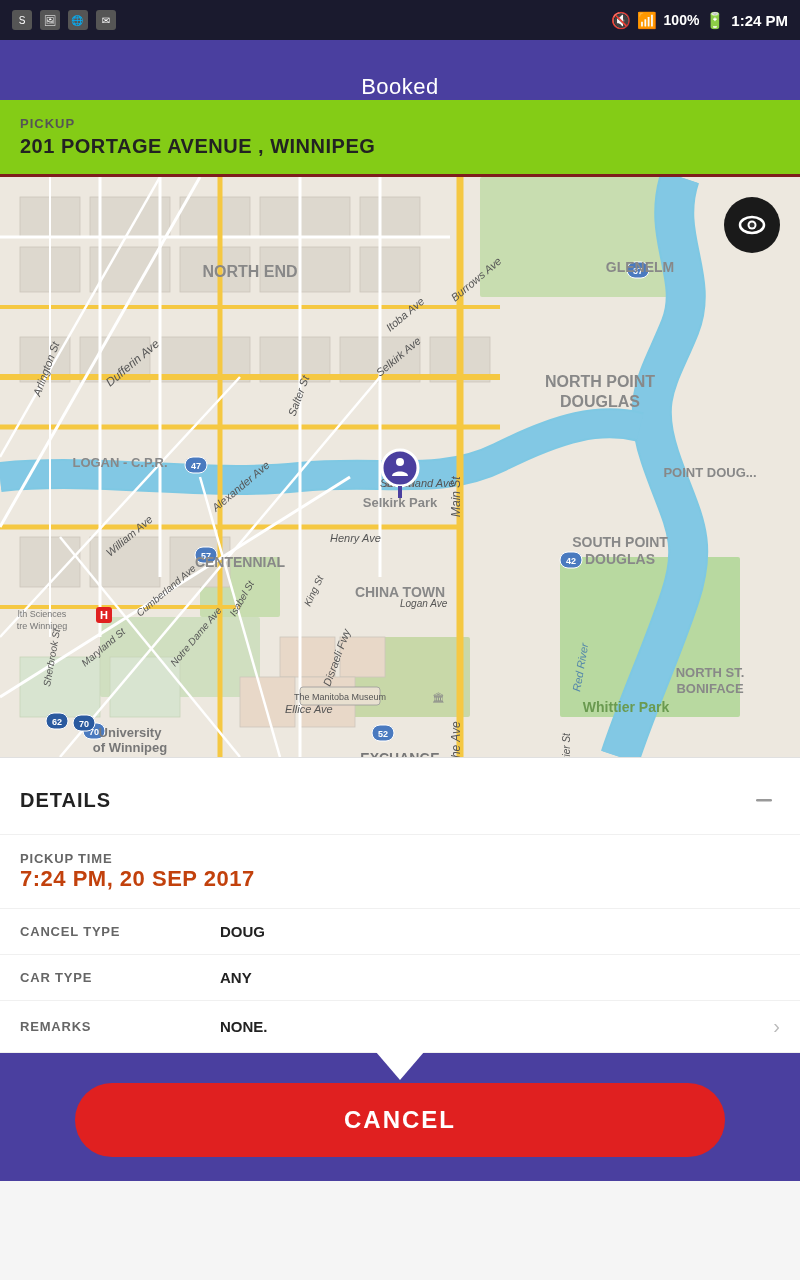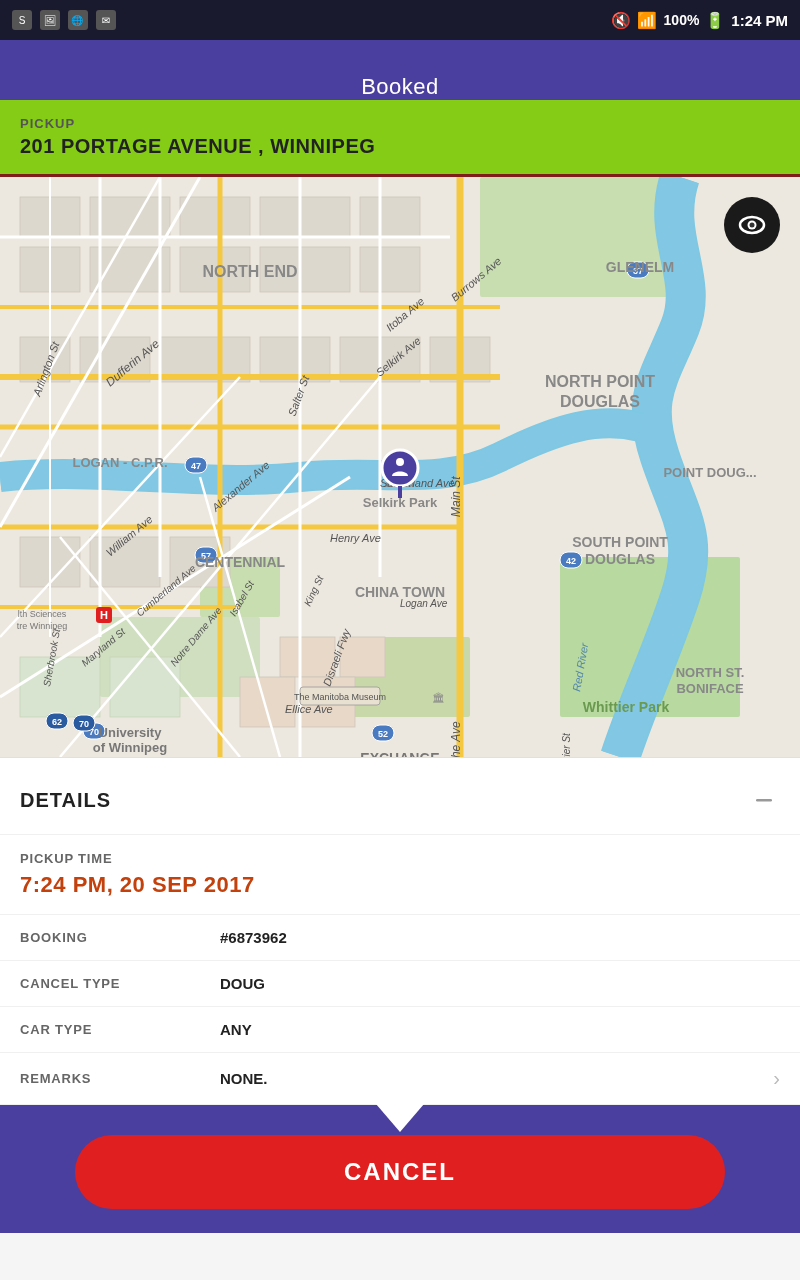--- a/index.html
+++ b/index.html
@@ -177,21 +177,20 @@
     }
     .detail-chevron {
       color: #bbb;
       font-size: 20px;
     }
     .pickup-time-label {
       font-size: 13px;
       font-weight: bold;
       color: #666;
       letter-spacing: 0.8px;
-      margin-bottom: 6px;
     }
     .pickup-time-value {
       font-size: 22px;
       font-weight: bold;
       color: #c2410c;
       letter-spacing: 0.5px;
     }
 
     
     .bottom-area {
@@ -458,24 +457,20 @@
         <rect x="4" y="11" width="16" height="2.5" rx="1.2" fill="#999"></rect>
       </svg>
     </div>
   </div>
 
   <div class="detail-group">
     <div class="pickup-time-label">PICKUP TIME</div>
     <div class="pickup-time-value">7:24 PM, 20 SEP 2017</div>
   </div>
 
-  <div class="detail-row">
-    <span class="detail-key">BOOKING</span>
-    <span class="detail-value">#6873962</span>
-  </div>
 
   <div class="detail-row">
     <span class="detail-key">CANCEL TYPE</span>
     <span class="detail-value">DOUG</span>
   </div>
 
   <div class="detail-row">
     <span class="detail-key">CAR TYPE</span>
     <span class="detail-value">ANY</span>
   </div>

